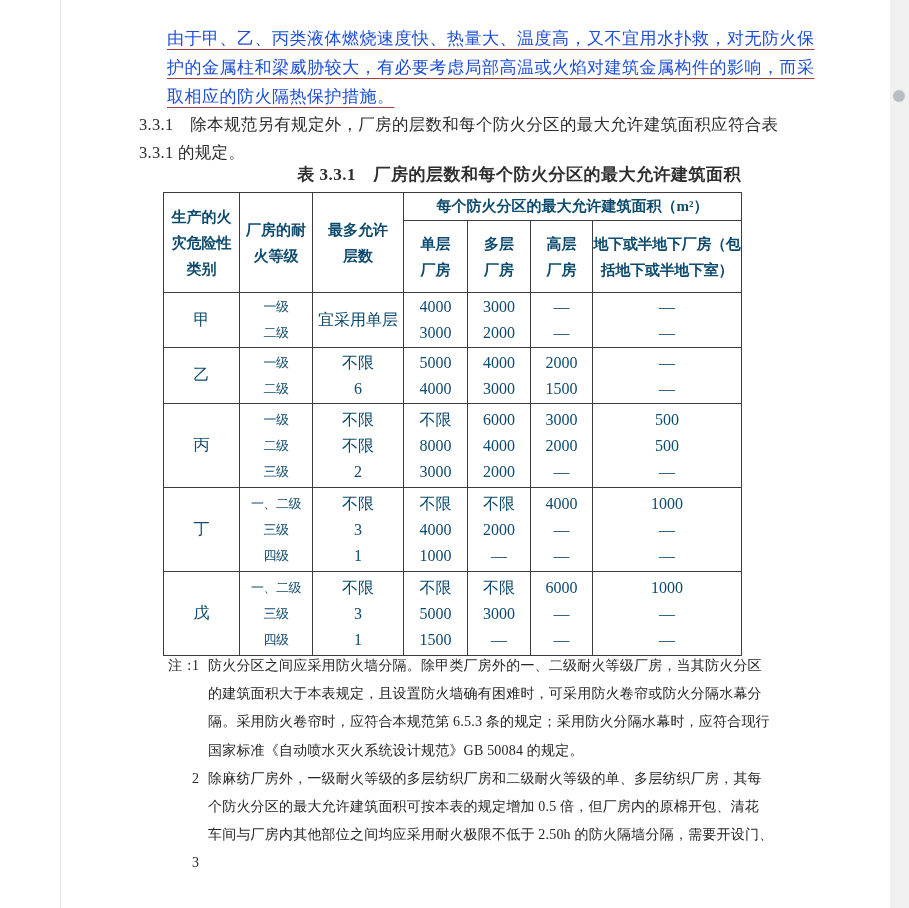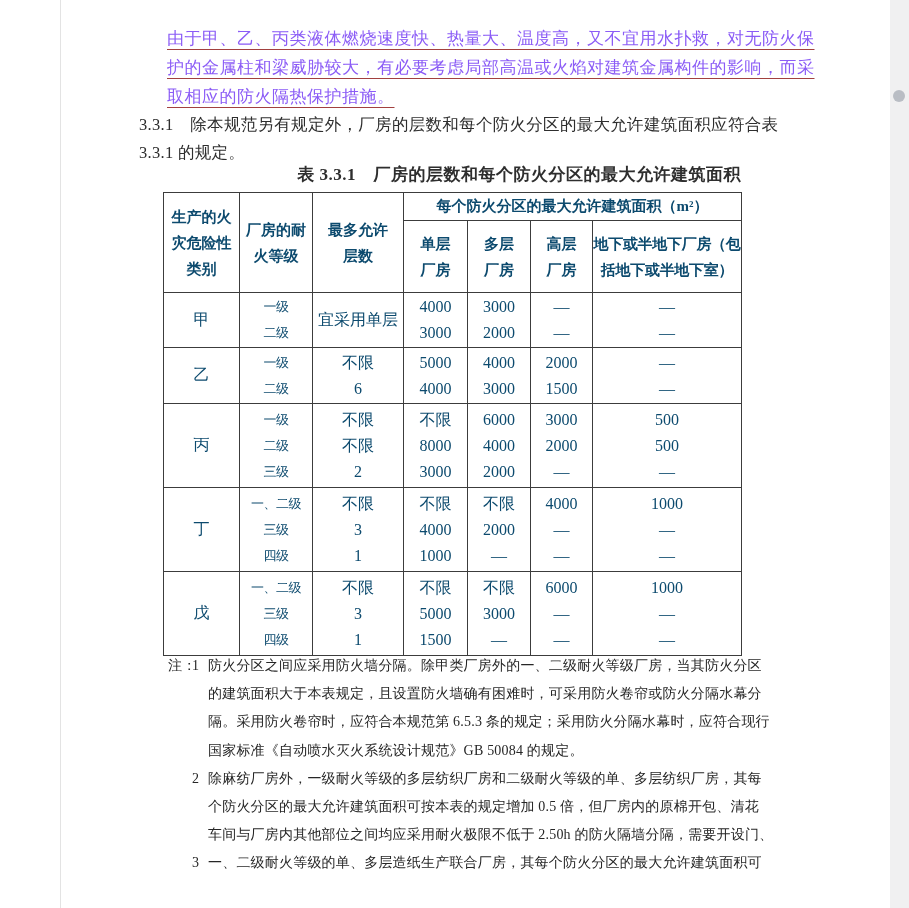--- a/index.html
+++ b/index.html
@@ -5,21 +5,21 @@
   html,body{margin:0;padding:0}
   body{
     width:909px;height:908px;background:#ffffff;position:relative;overflow:hidden;
     font-family:"Liberation Serif","DejaVu Serif",serif;color:#2e2e2e;
   }
   .hairline{position:absolute;left:60px;top:0;width:1px;height:908px;background:#e3e3e3}
   .scroll-track{position:absolute;right:0;top:0;width:19px;height:908px;background:#f0f0f1}
   .scroll-dot{position:absolute;left:893px;top:90px;width:12px;height:12px;border-radius:50%;background:#b9bdc4}
 
   .red-para{position:absolute;left:167px;top:24px;font-size:17px;line-height:29px;
-    color:#8b5cf6;letter-spacing:.5px;white-space:nowrap}
+    color:#1d4ed8;letter-spacing:.5px;white-space:nowrap}
   .red-para .ln{text-decoration:underline;text-decoration-color:#a2403f;
     text-underline-offset:5px;text-decoration-thickness:1px}
 
   .clause{position:absolute;left:139px;top:111px;font-size:16.5px;line-height:28px;
     letter-spacing:.3px;white-space:nowrap}
 
   .tbl-title{position:absolute;left:163px;top:163px;width:578px;text-align:right;
     font-weight:bold;font-size:17px;letter-spacing:.5px}
 
   table.spec{position:absolute;left:163px;top:192px;border-collapse:collapse;
@@ -279,15 +279,14 @@
 
   <div class="note-line">
     <span class="note-num">2</span>
     <span>除麻纺厂房外，一级耐火等级的多层纺织厂房和二级耐火等级的单、多层纺织厂房，其每</span>
   </div>
   <div class="note-line">个防火分区的最大允许建筑面积可按本表的规定增加 0.5 倍，但厂房内的原棉开包、清花</div>
   <div class="note-line">车间与厂房内其他部位之间均应采用耐火极限不低于 2.50h 的防火隔墙分隔，需要开设门、</div>
 
   <div class="note-line">
     <span class="note-num">3</span>
-    <span>一、二级耐火等级的单、多层造纸生产联合厂房，其每个防火分区的最大允许建筑面积可</span>
   </div>
 </div>
 
 </body></html>

